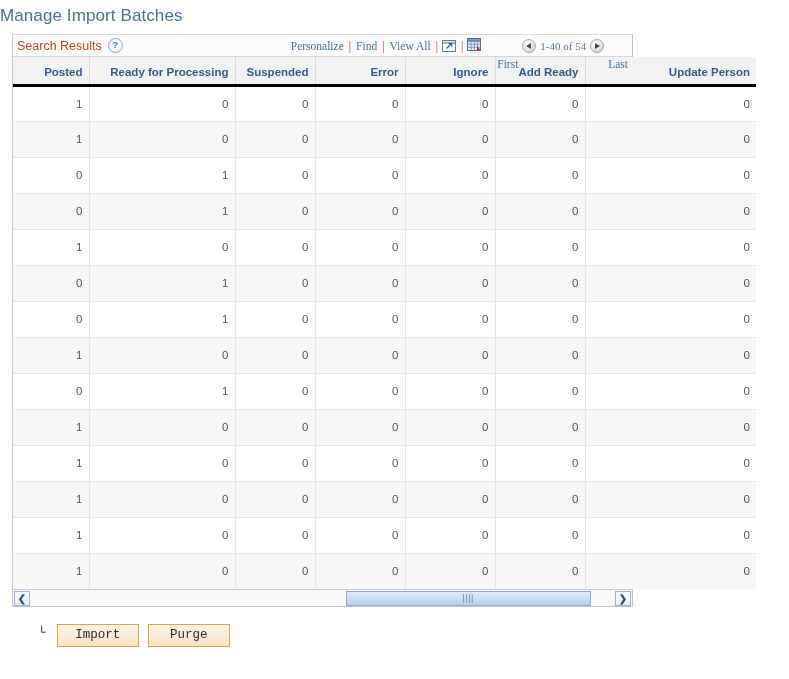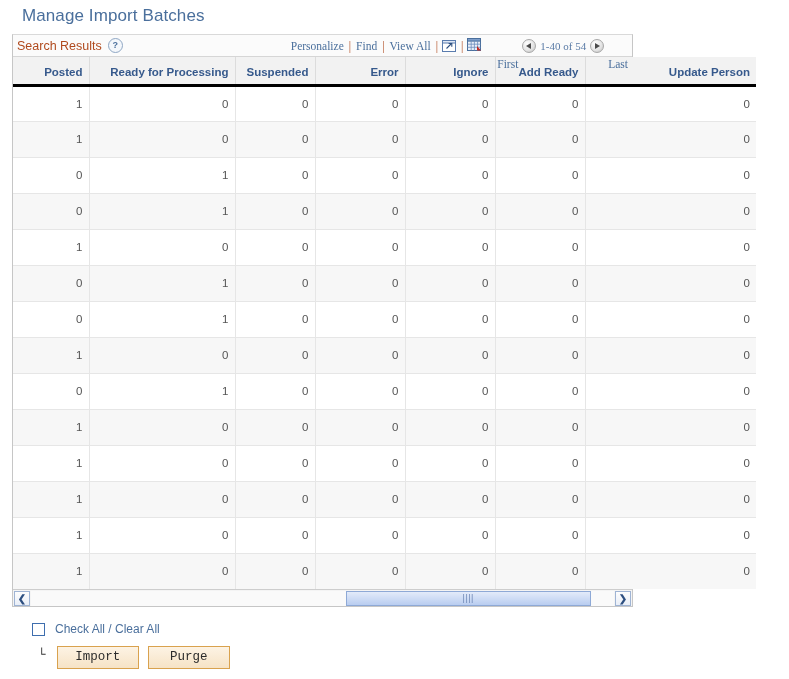--- a/index.html
+++ b/index.html
@@ -13,21 +13,21 @@
     height: 679px;
     overflow: hidden;
     position: relative;
   }
 
   
   .page-title {
     font-size: 17px;
     color: #4a6f9c;
     font-weight: normal;
-    padding: 6px 0 0 22px;
+    padding: 6px 0 0 0;
     letter-spacing: 0.1px;
   }
 
   
   .grid-wrap {
     position: absolute;
     left: 12px;
     top: 34px;
     width: 621px;
     border: 1px solid #c6c6c6;
@@ -493,22 +493,18 @@
     <div class="sb-track">
       <div class="sb-thumb">
         <span class="sb-grip">||||</span>
       </div>
     </div>
     <div class="sb-arrow">❯</div>
   </div>
 </div>
 
 <div class="footer">
-  <div class="check-row">
-    <span class="cb"></span>
-    <span class="check-label">Check All / Clear All</span>
-  </div>
   <div class="btn-row">
     <span class="tree-elbow">└</span>
     <button class="pbtn">Import</button>
     <button class="pbtn">Purge</button>
   </div>
 </div>
 
 </body></html>

